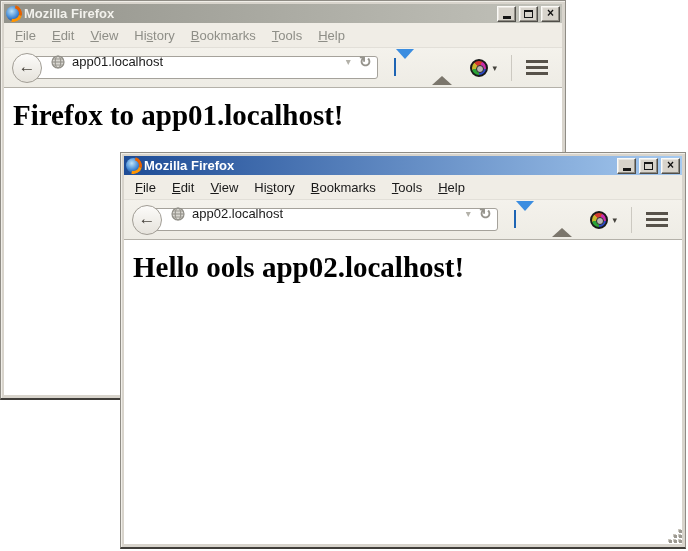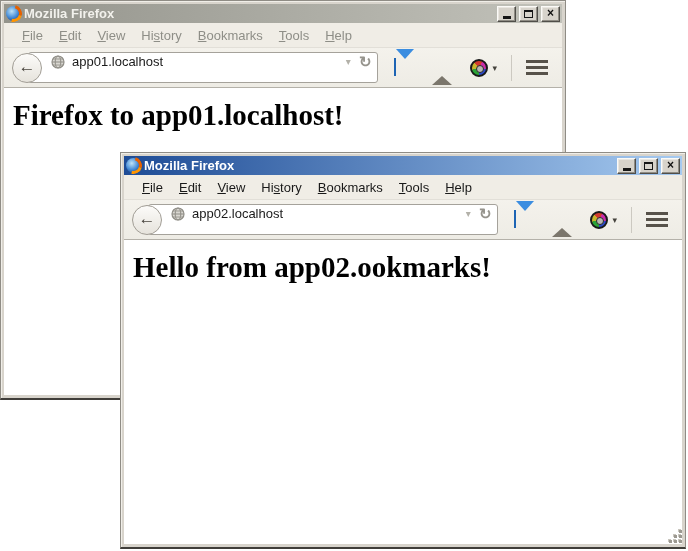--- a/index.html
+++ b/index.html
@@ -81,21 +81,21 @@
   .glyph-max { width: 9px; height: 8px; border: 1px solid #161616; border-top-width: 2px; }
   .glyph-x   { font-size: 12px; font-weight: bold; color: #111; line-height: 1; margin-top: -1px; }
 
   
   .menubar {
     height: 24px;
     flex: 0 0 24px;
     background: #f0ede6;
     display: flex;
     align-items: center;
-    padding-left: 10px;
+    padding-left: 3px;
     font-size: 13px;
   }
   .menu-item { padding: 3px 8px; white-space: nowrap; }
   .active .menu-item   { color: #191919; }
   .inactive .menu-item { color: #8e8e87; }
   .mn { text-decoration: underline; }
 
   
   .navbar {
     height: 41px;
@@ -117,21 +117,21 @@
     justify-content: center;
     position: relative;
     z-index: 2;
     margin-right: -14px;
     flex: 0 0 30px;
   }
   .back-arrow { font-size: 17px; font-weight: bold; color: #4a463f; line-height: 1; margin-top: -2px; }
 
   .urlbar {
     flex: 1;
-    height: 31px;
+    height: 23px;
     background: #ffffff;
     border: 1px solid #a5a29b;
     border-radius: 3px;
     display: flex;
     align-items: center;
     padding: 0 6px 12px 22px;
     min-width: 0;
   }
   .globe { width: 14px; height: 14px; flex: 0 0 14px; margin-right: 7px; }
   .url-text { font-size: 13px; color: #1a1a1a; white-space: nowrap; }
@@ -319,21 +319,21 @@
         <span class="cz-circle"></span>
         <span class="cz-caret">▾</span>
       </span>
     <span class="vsep"></span>
     <span class="menu-btn">
         <span class="hbars"></span>
       </span>
   </div>
 
   <div class="content">
-    <h1>Hello from app02.ookmarks!</h1>
+    <h1>Hello ools app02.localhost!</h1>
   </div>
 
   <div class="grip">
       <i></i>
       <i></i>
       <i></i>
       <i></i>
       <i></i>
       <i></i>
     </div>

